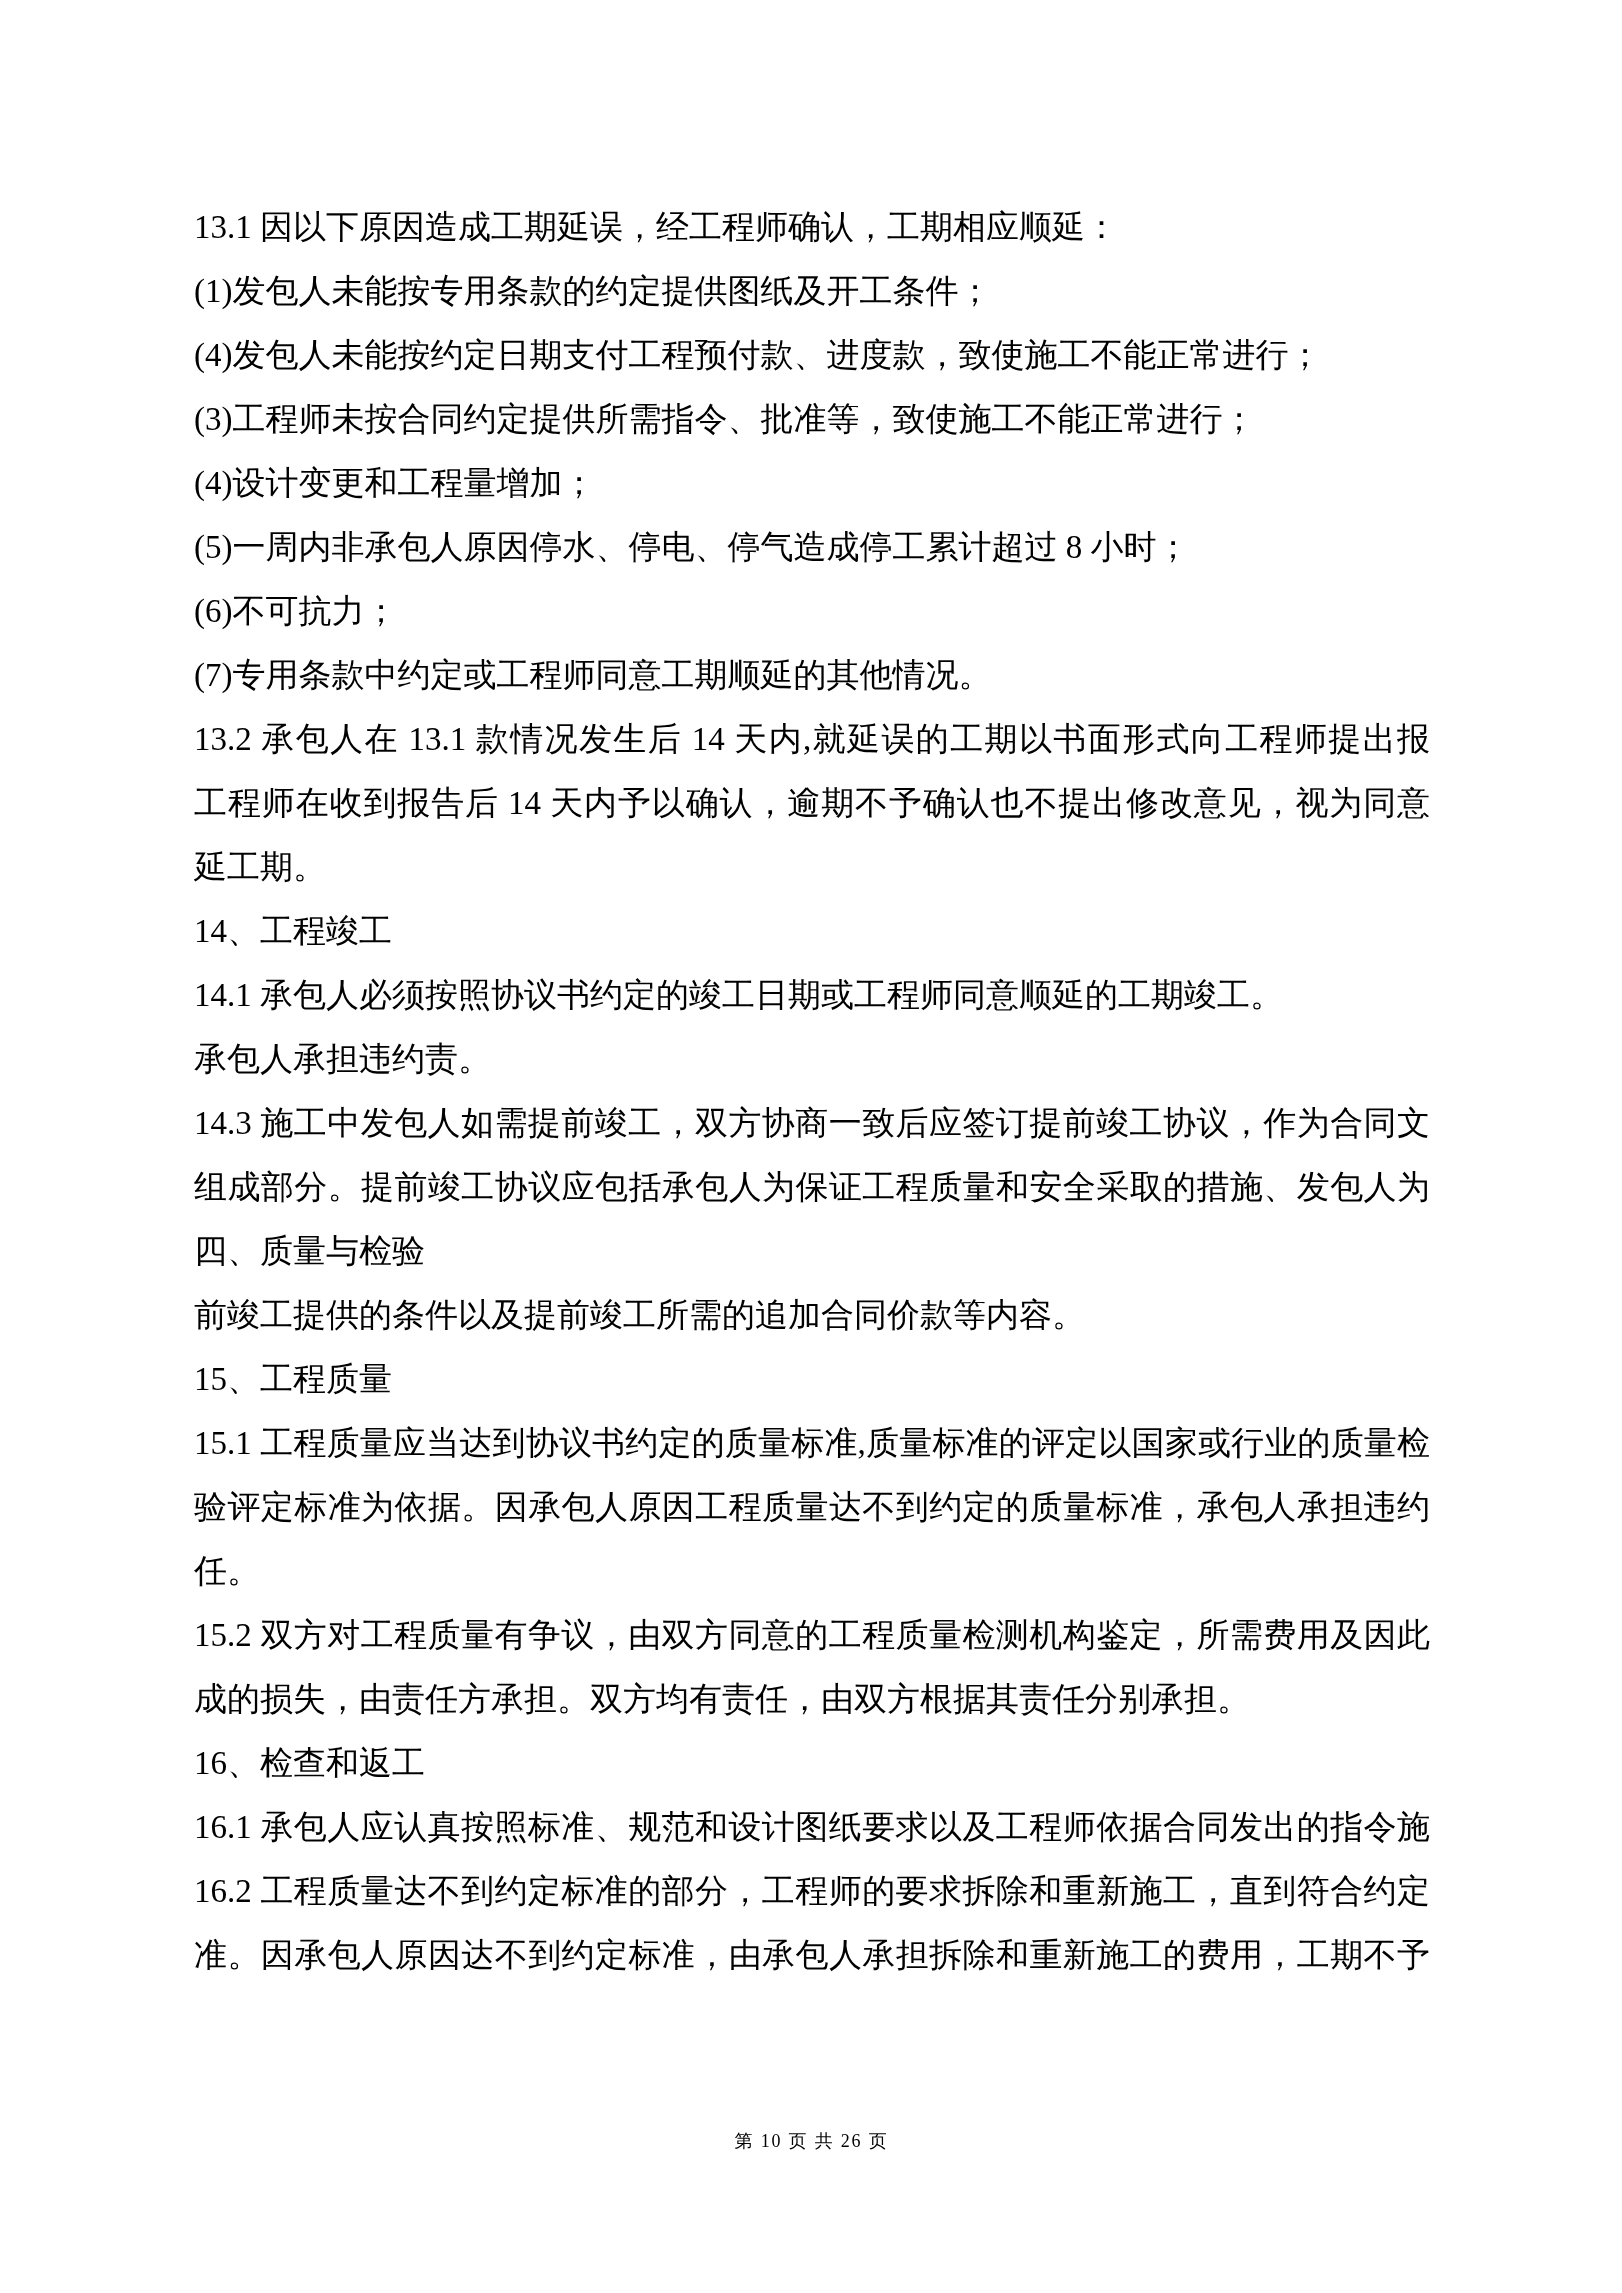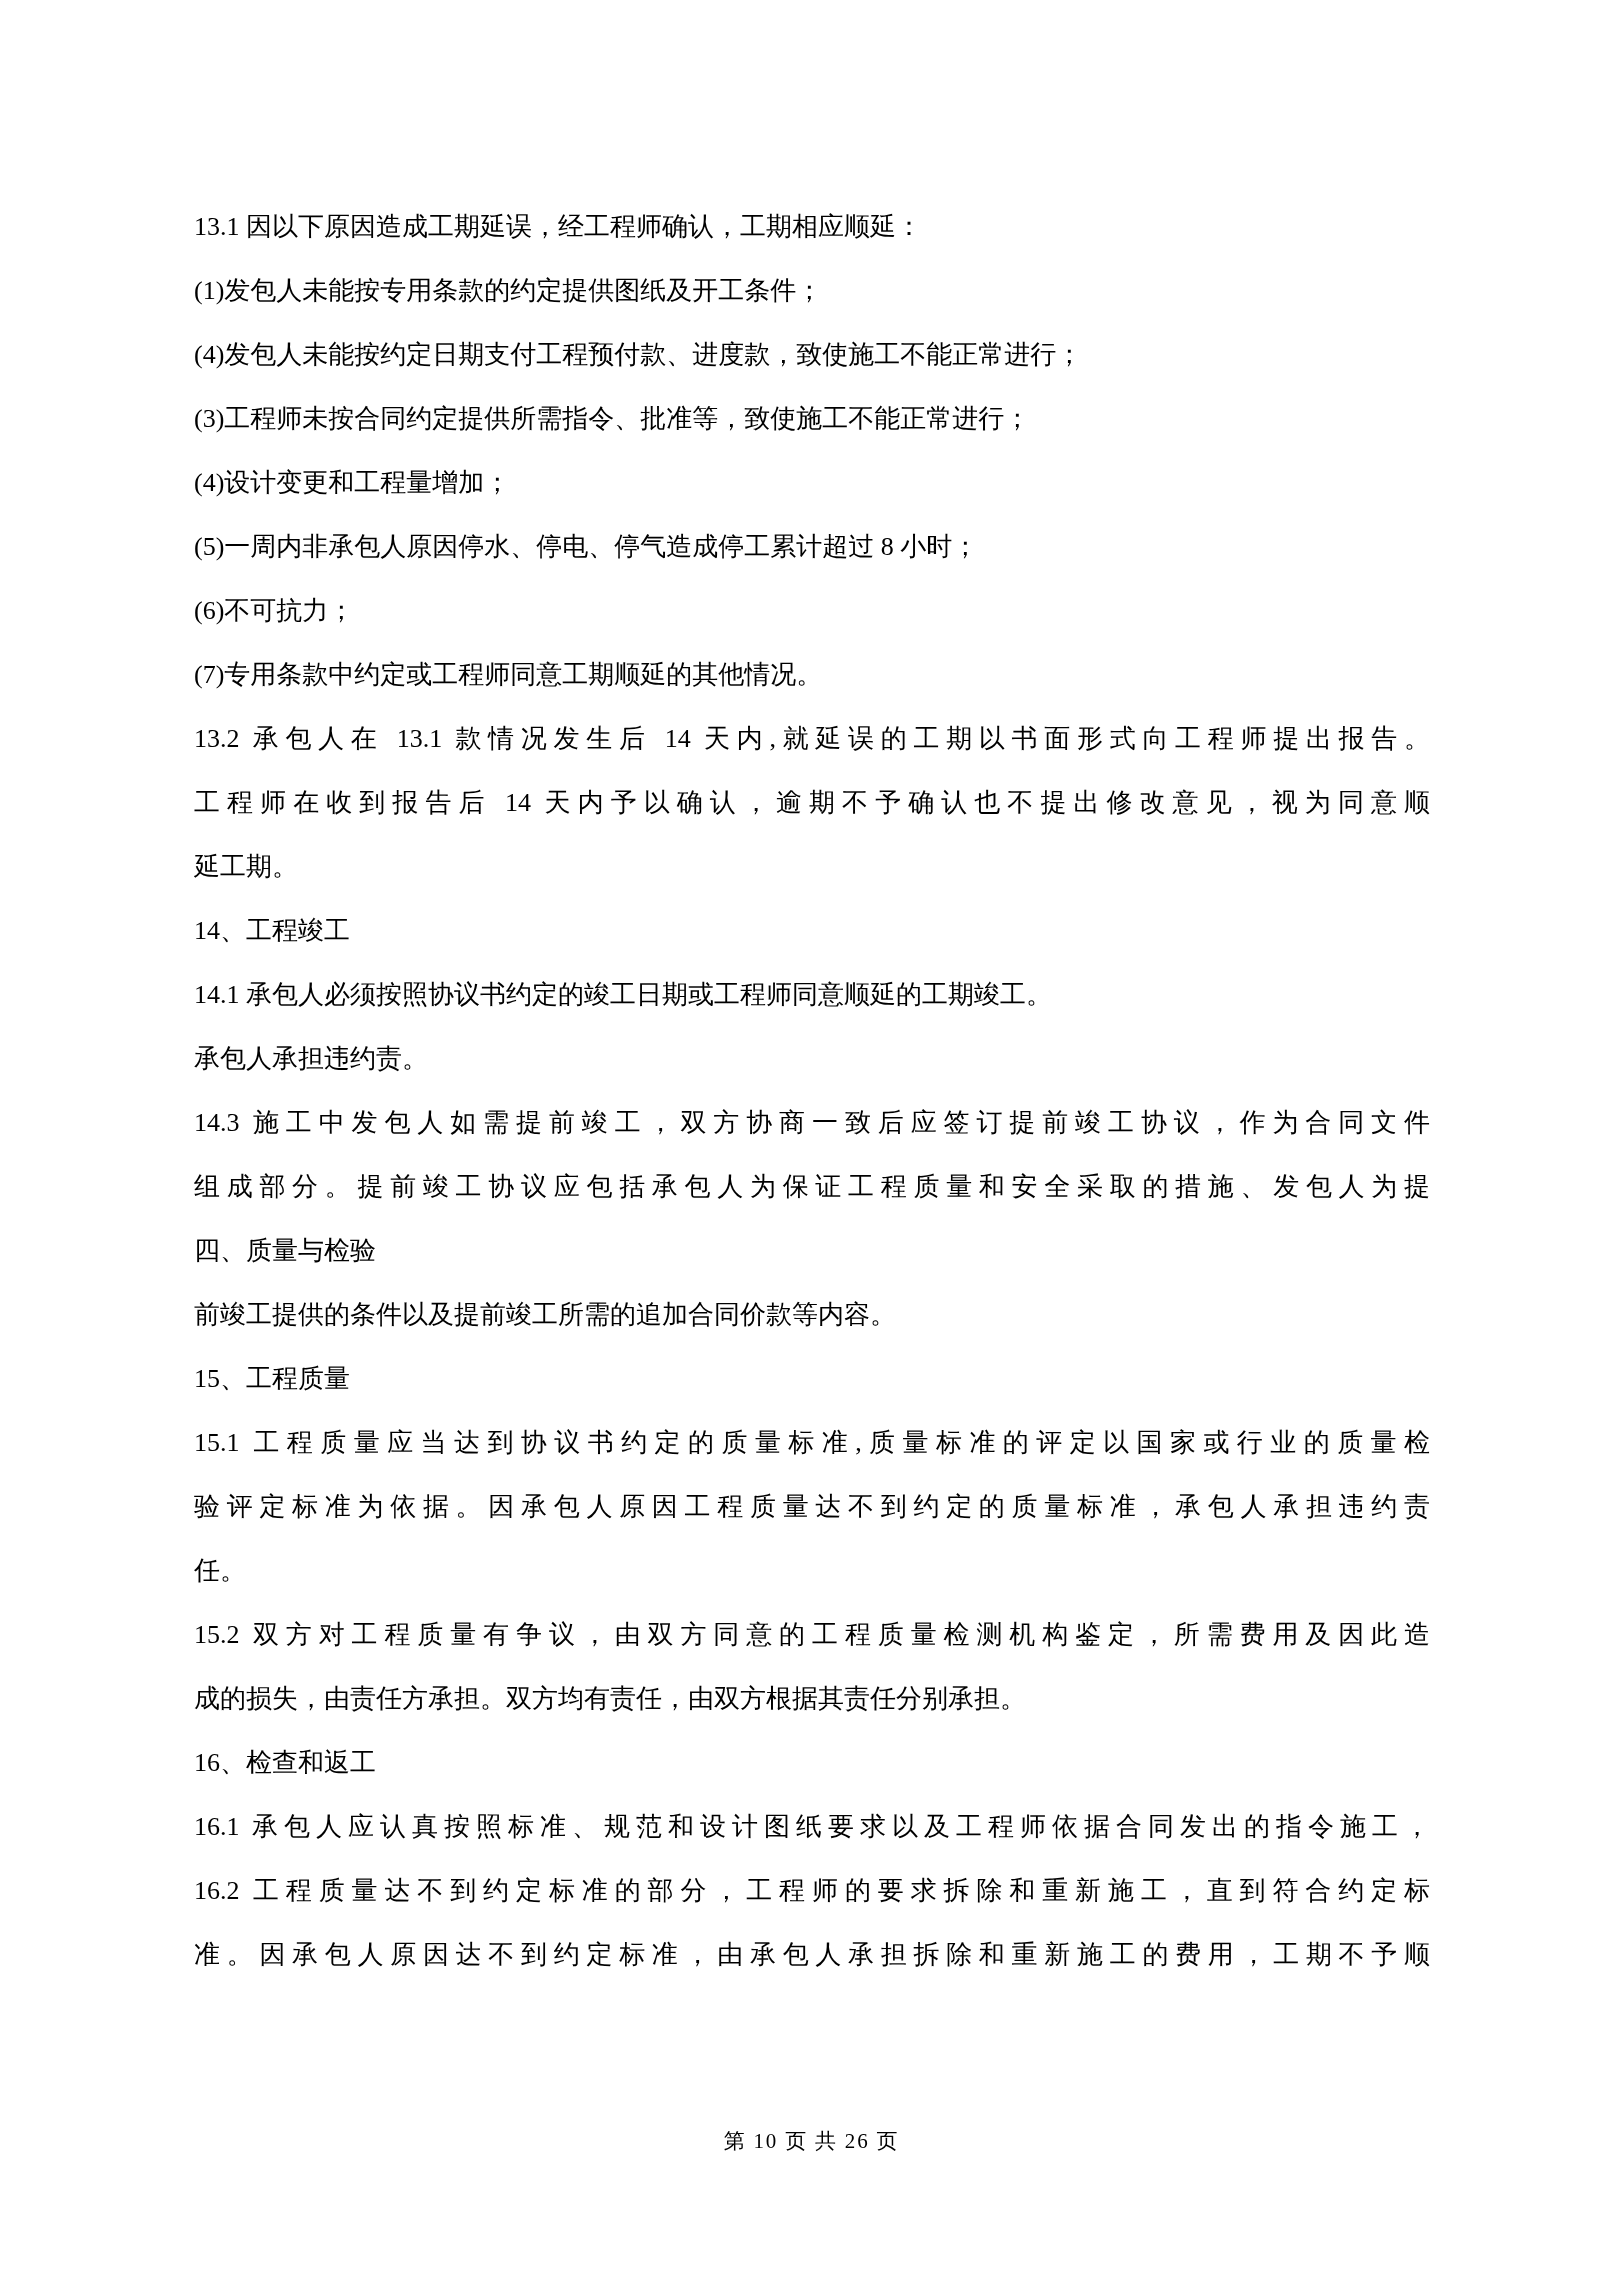--- a/index.html
+++ b/index.html
@@ -15,40 +15,40 @@
     font-family: "Liberation Serif", "DejaVu Serif", serif;
     color: #000000;
   }
   .page {
     position: absolute;
     top: 195px;
     left: 194px;
     width: 1236px; 
   }
   .line {
-    font-size: 26px;
+    font-size: 33px;
     line-height: 64px;
     height: 64px;
     overflow: hidden;
     white-space: normal;
     text-align: left;
     color: #000000;
   }
   
   .line.fill {
     text-align: justify;
     text-align-last: justify;
   }
   .footer {
     position: absolute;
     top: 2126px;
     left: 0;
     width: 1623px;
     text-align: center;
-    font-size: 21px;
+    font-size: 18px;
     line-height: 31px;
     letter-spacing: 1.8px;
     color: #000000;
   }
 </style>
 </head>
 <body>
 
 <div class="page">
   <div class="line">13.1 因以下原因造成工期延误，经工程师确认，工期相应顺延：</div>

